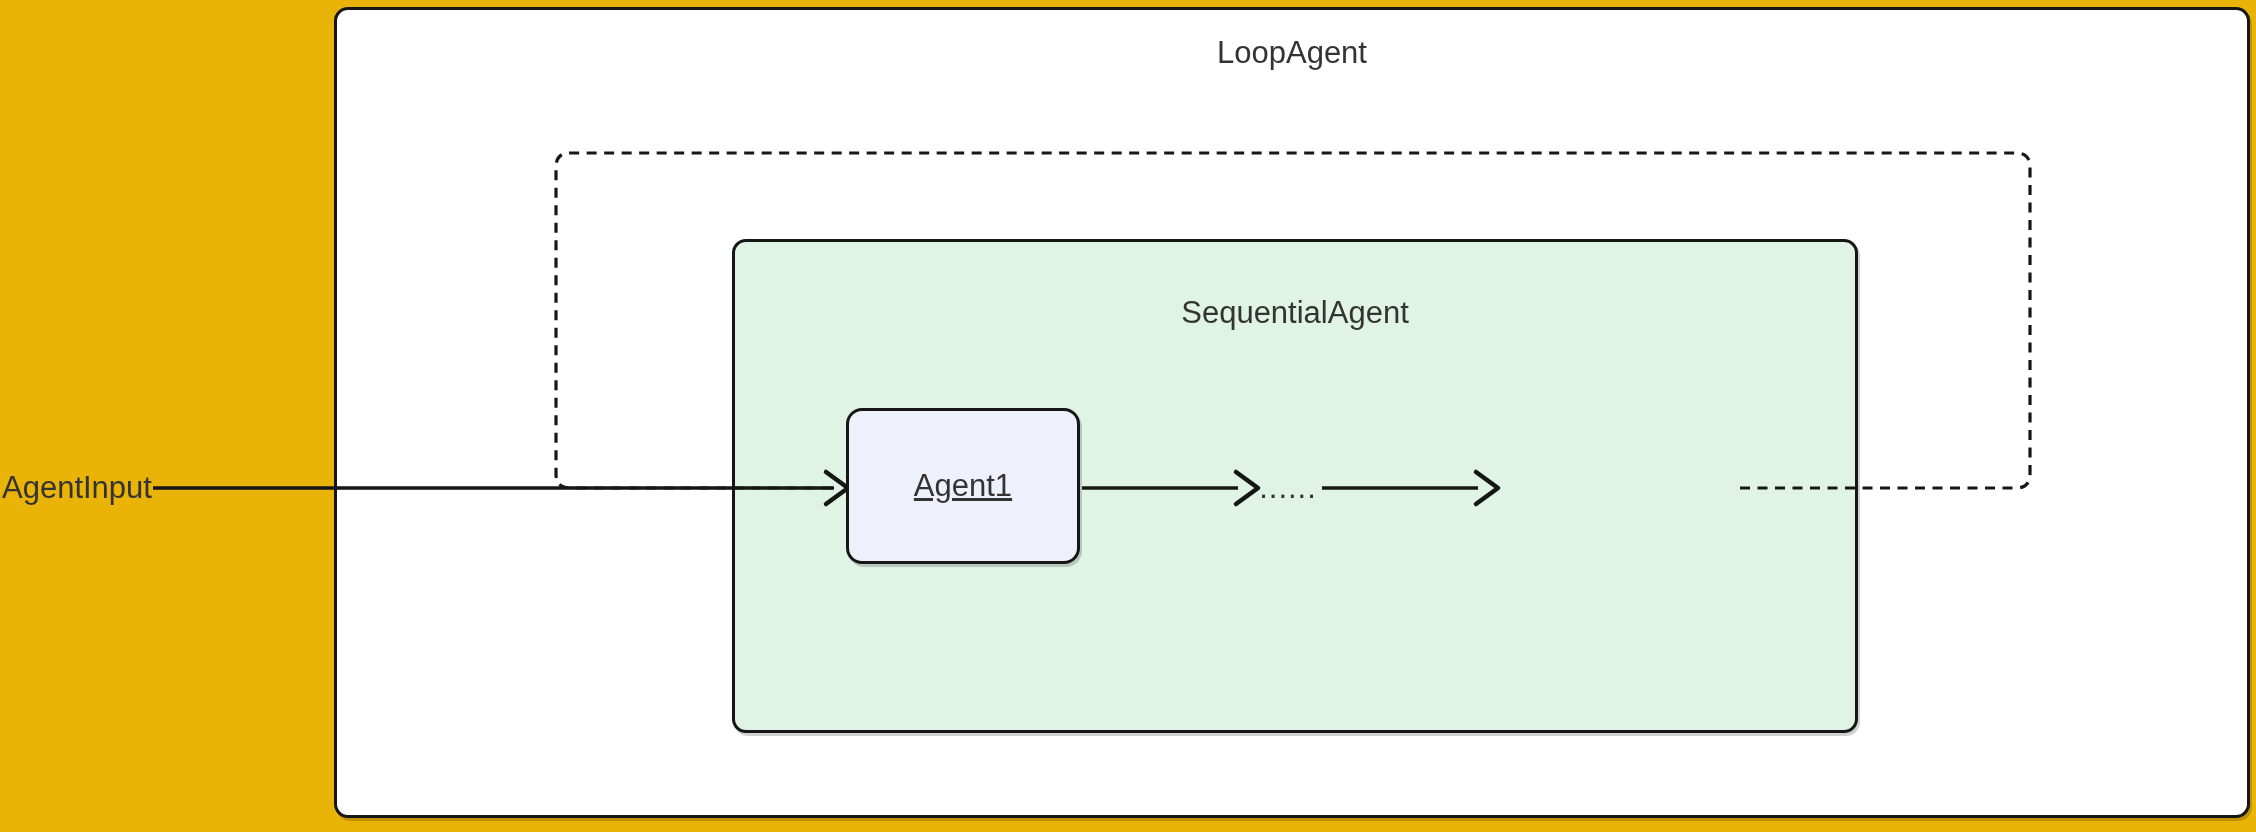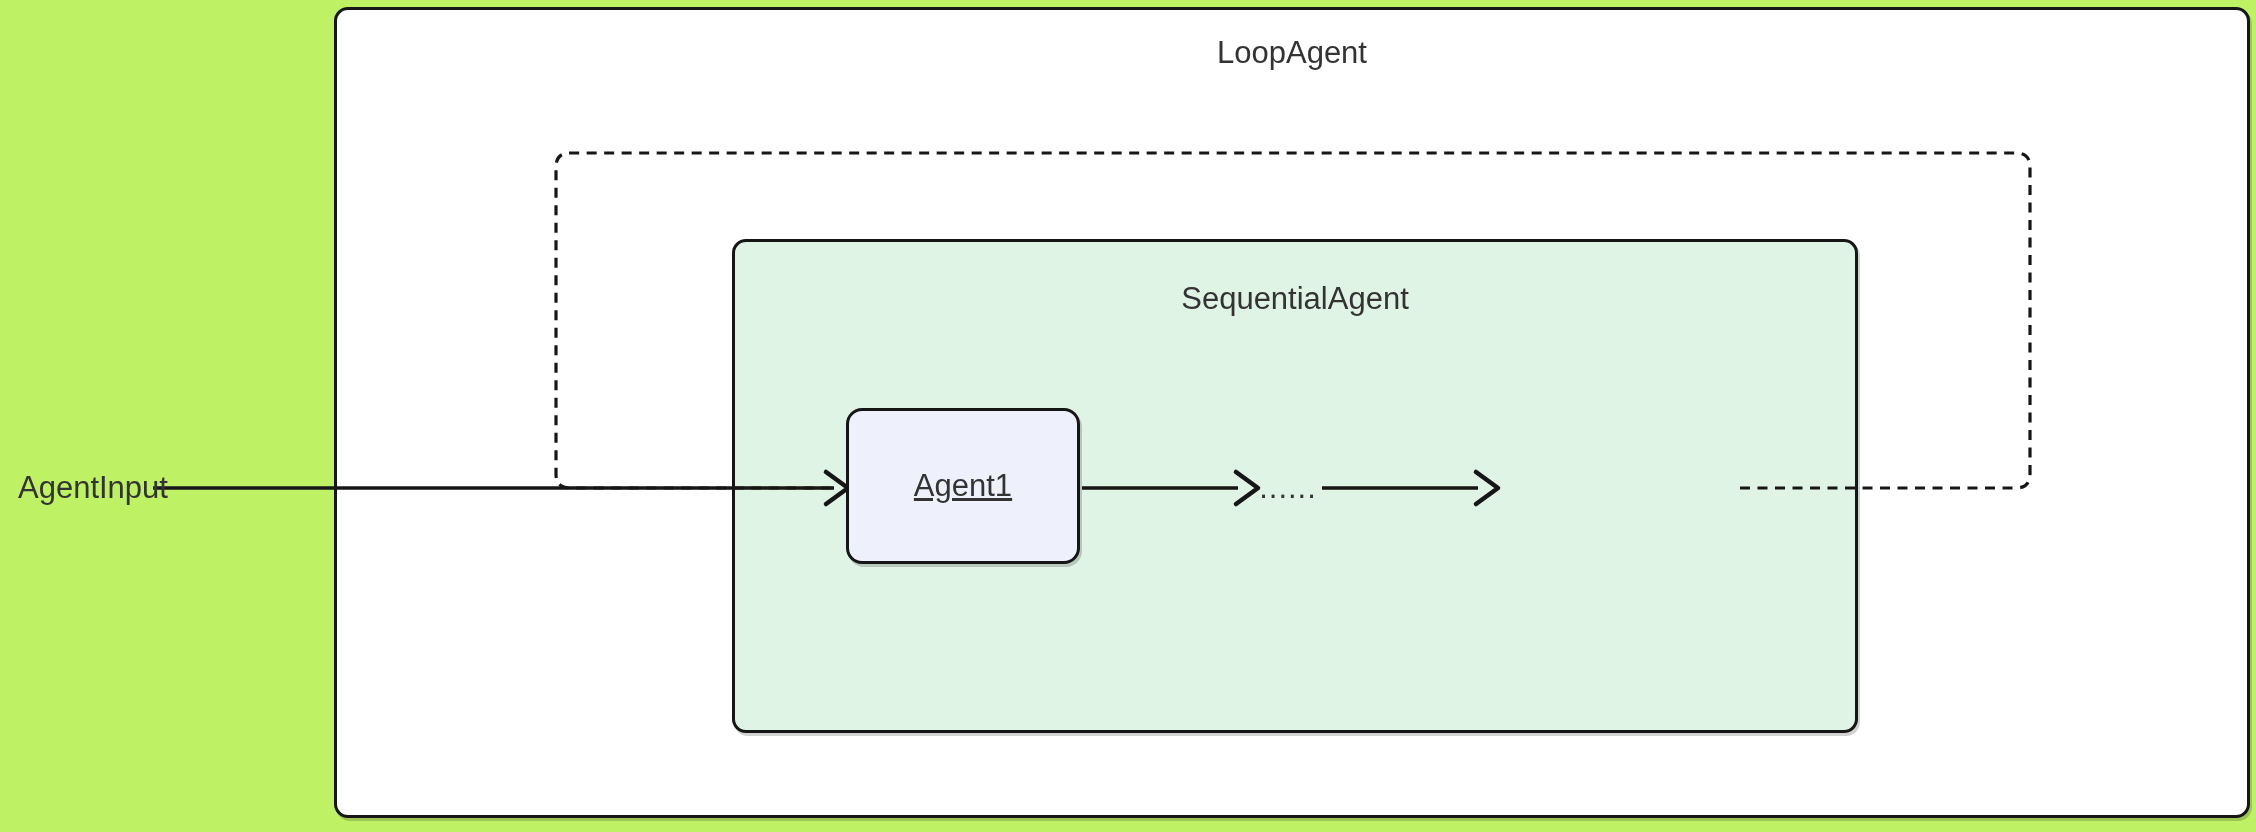--- a/index.html
+++ b/index.html
@@ -8,21 +8,21 @@
     --cluster-fill:#dff4e4;
     --node-fill:#eef1fb;
   }
   html,body{margin:0;padding:0;background:#ffffff;}
   body{
     width:2256px;height:832px;
     font-family:"Liberation Sans", sans-serif;
     color:var(--text);
   }
   *,*::before,*::after{box-sizing:border-box;}
-  .canvas{position:relative;width:2256px;height:832px;background:#bef264;overflow:hidden;}
+  .canvas{position:relative;width:2256px;height:832px;background:#eab308;overflow:hidden;}
 
   .outer-box{
     position:absolute;left:334px;top:7px;width:1916px;height:811px;
     background:#ffffff;
     border:3.5px solid var(--stroke);
     border-radius:14px;
     box-shadow:2px 3px 0 rgba(0,0,0,0.18);
   }
   .box-title{
     text-align:center;
@@ -32,21 +32,21 @@
     color:var(--text);
     white-space:nowrap;
   }
   .cluster-box{
     position:absolute;left:732px;top:239px;width:1126px;height:494px;
     background:var(--cluster-fill);
     border:3.5px solid var(--stroke);
     border-radius:14px;
     box-shadow:2px 3px 0 rgba(0,0,0,0.18);
   }
-  .cluster-title{padding-top:39px;}
+  .cluster-title{padding-top:53px;}
 
   .edges{position:absolute;left:0;top:0;width:2256px;height:832px;}
   .solid-line{stroke:var(--stroke);stroke-width:3.5;fill:none;}
   .dashed-line{stroke:var(--stroke);stroke-width:3.2;fill:none;stroke-dasharray:10 7.5;}
   .arrow-head{stroke:var(--stroke);stroke-width:4.6;fill:none;stroke-linecap:round;stroke-linejoin:round;}
 
   .node{
     position:absolute;top:408px;width:234px;height:156px;
     background:var(--node-fill);
     border:3.5px solid var(--stroke);
@@ -54,21 +54,21 @@
     display:flex;align-items:center;justify-content:center;
     font-size:31px;color:var(--text);
     box-shadow:2px 3px 0 rgba(0,0,0,0.18);
     text-decoration:underline;
   }
   .node-1{left:846px;}
   .node-n{left:1498px;}
 
   .input-label{
     position:absolute;left:2px;top:470px;height:36px;line-height:36px;
-    font-size:31px;color:var(--text);white-space:nowrap;margin-left:16px;
+    font-size:31px;color:var(--text);white-space:nowrap;
   }
   .ellipsis-label{
     position:absolute;left:1256px;top:470px;width:64px;height:36px;line-height:36px;
     text-align:center;font-size:31px;color:var(--text);letter-spacing:1px;
   }
 </style>
 </head>
 <body style="background: rgb(255, 255, 255);">
 
 <div class="canvas">

